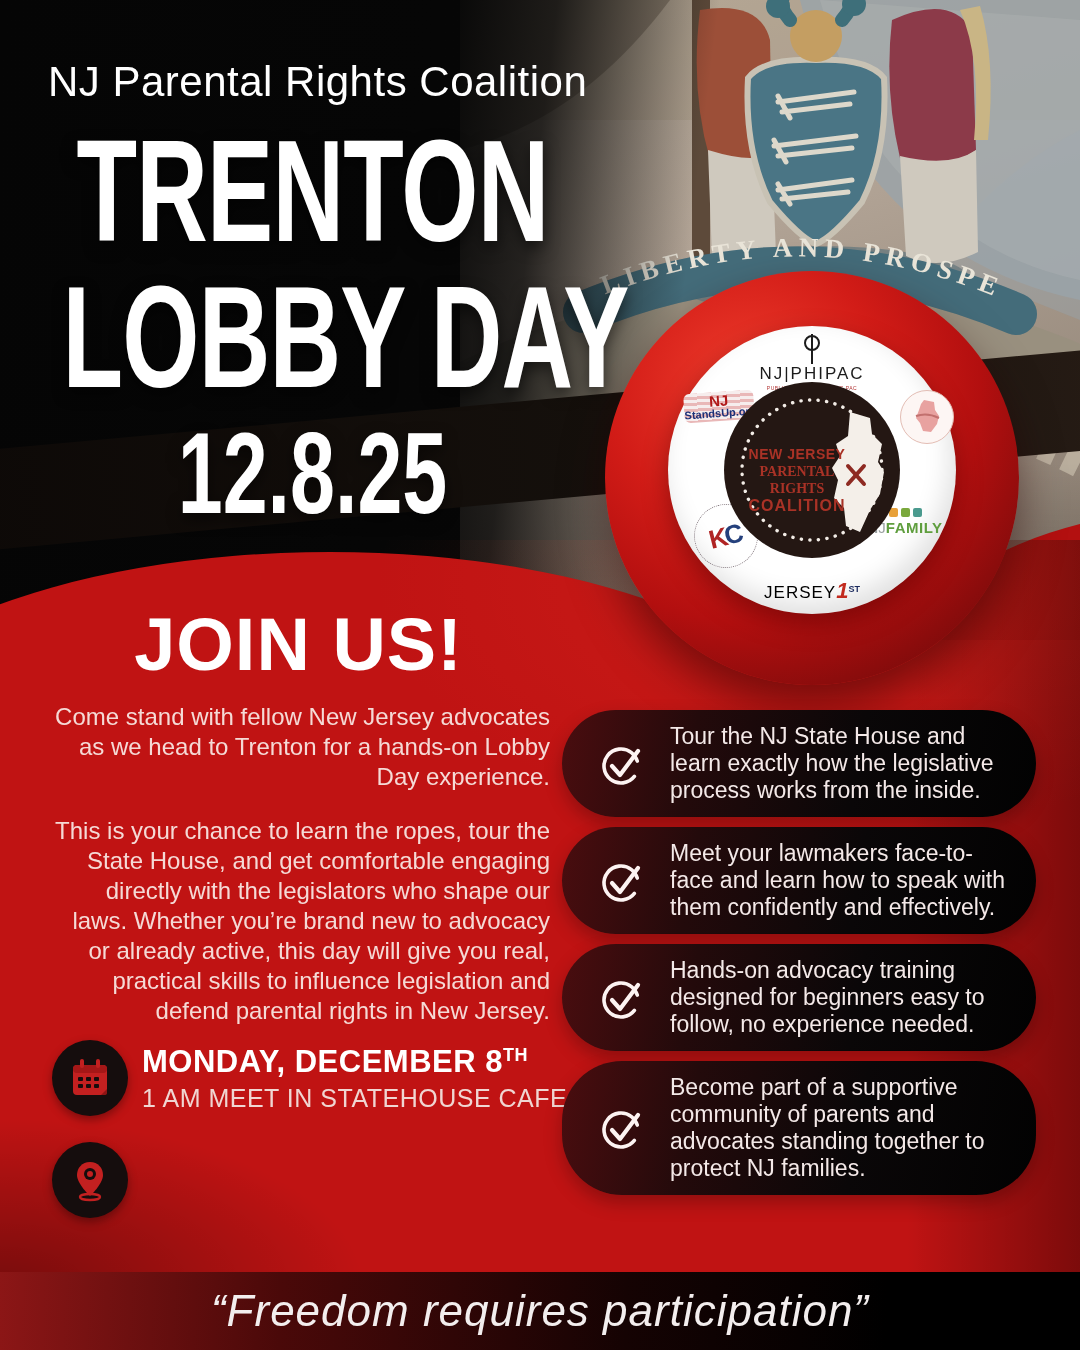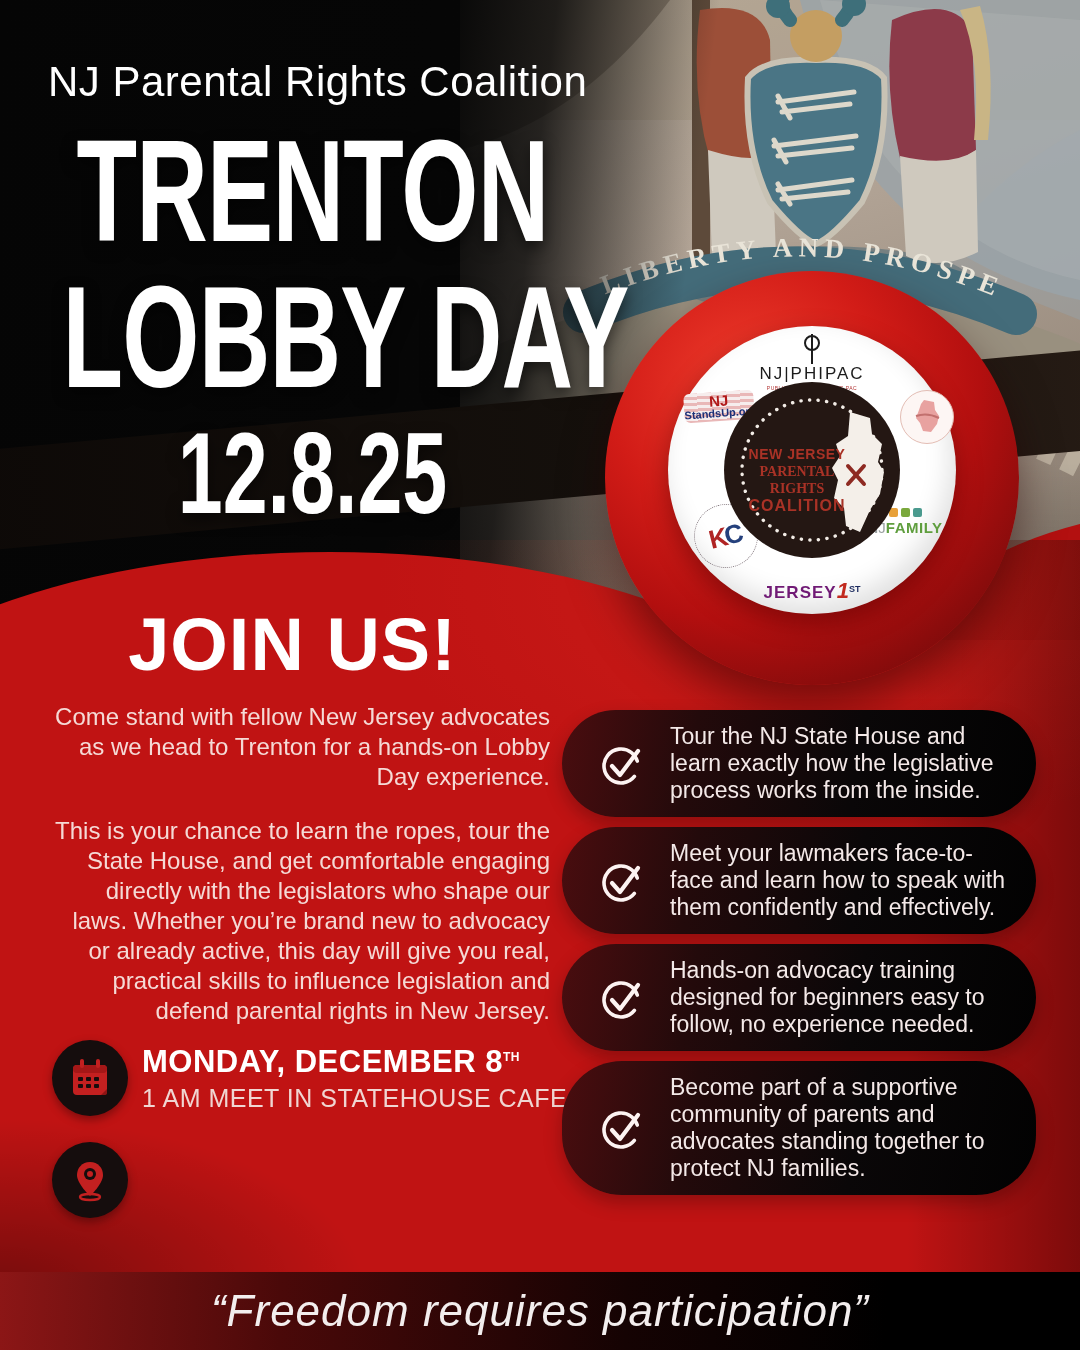--- a/index.html
+++ b/index.html
@@ -66,39 +66,39 @@
     display:flex;align-items:center;justify-content:center;font-weight:bold;font-size:26px;transform:rotate(-14deg);}
   .p-kc .k{color:#b02424;}
   .p-kc .c{color:#24407c;margin-left:-3px;}
   .p-family{right:8px;top:182px;width:86px;text-align:center;}
   .sq-row{display:flex;gap:3px;justify-content:center;margin-bottom:2px;}
   .sq{width:9px;height:9px;border-radius:2px;}
   .sq1{background:#e8a13a;} .sq2{background:#7aa83c;} .sq3{background:#4a9a8e;}
   .p-family .pre{color:#9aa0a0;font-size:15px;}
   .p-family .fam{color:#5f9e3e;font-size:15px;font-weight:bold;letter-spacing:.5px;}
   .p-bottom{left:0;top:252px;width:288px;text-align:center;}
-  .p-bottom .jersey{color:#701a75;font-weight:bold;font-size:17px;letter-spacing:1px;}
+  .p-bottom .jersey{color:#000000;font-weight:normal;font-size:17px;letter-spacing:1px;}
   .p-bottom .one{color:#c22a1e;font-weight:bold;font-size:22px;font-style:italic;}
   .p-bottom .st{color:#1b2a5e;font-weight:bold;font-size:9px;vertical-align:super;}
 
   
-  .join-heading{position:absolute;left:0;top:602px;width:585px;text-align:center;color:#fff;
+  .join-heading{position:absolute;left:6px;top:602px;width:585px;text-align:center;color:#fff;
     font-size:74px;font-weight:bold;letter-spacing:1px;z-index:12;}
   .paragraphs{position:absolute;left:50px;top:702px;width:500px;color:#f5dad6;font-size:24px;
     line-height:30px;z-index:12;}
   .paragraphs p{margin:0 0 24px 0;text-align:right;}
 
   
   .icon-circle{position:absolute;width:76px;height:76px;border-radius:50%;background:#150d0d;z-index:12;
     display:flex;align-items:center;justify-content:center;box-shadow:0 4px 10px rgba(0,0,0,.35);}
   .cal-circle{left:52px;top:1040px;}
   .pin-circle{left:52px;top:1142px;}
   .event-text{position:absolute;left:142px;top:1044px;color:#fff;z-index:12;}
   .event-day{font-size:31px;font-weight:bold;letter-spacing:.5px;}
-  .event-day sup{font-size:12px;margin-top:44px;}
+  .event-day sup{font-size:18px;margin-top:44px;}
   .event-detail{font-size:25px;color:#f0d6d2;margin-top:4px;letter-spacing:.5px;}
   .signup-text{position:absolute;left:142px;top:1146px;color:#fff;z-index:12;}
   .signup-label{font-size:33px;font-weight:bold;letter-spacing:.5px;}
   .signup-url{font-size:26px;color:#f3dcd8;margin-top:4px;}
   a.signup-url{display:block;text-decoration:none;}
 
   
   .benefits{position:absolute;left:562px;top:710px;width:474px;display:flex;flex-direction:column;gap:10px;z-index:12;}
   .pill{display:flex;align-items:center;gap:22px;border-radius:60px;padding:13px 26px 13px 34px;
     background:linear-gradient(100deg,#4a0d0f 0%,#230a0b 28%,#0a0708 62%,#020202 100%);

